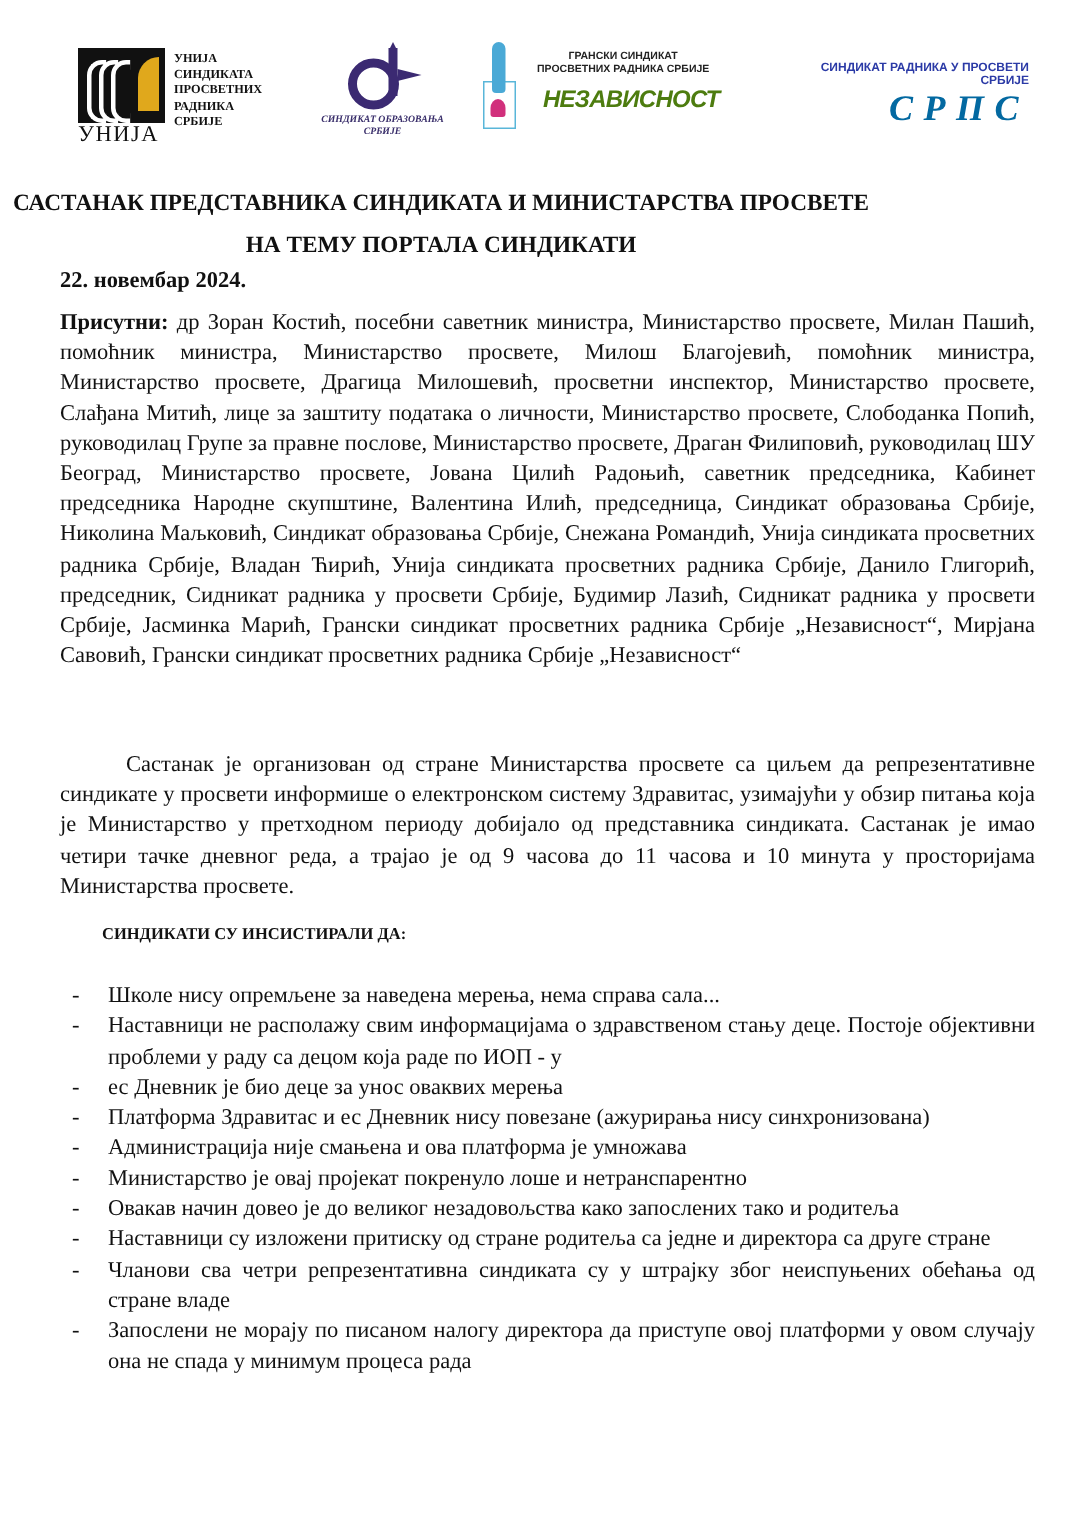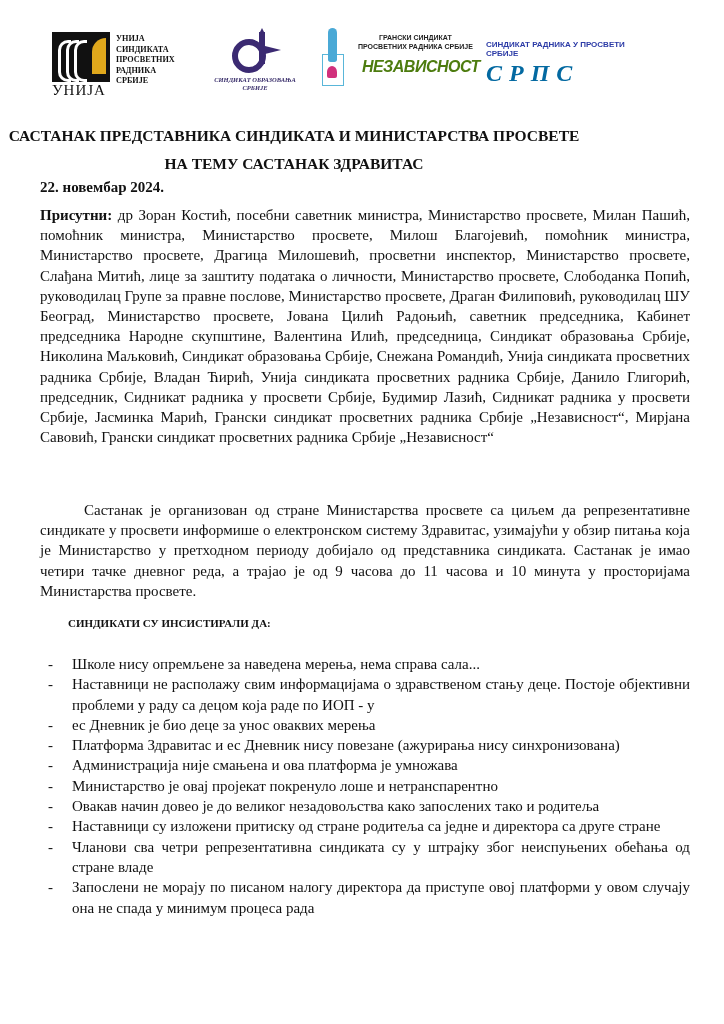--- a/index.html
+++ b/index.html
@@ -19,21 +19,21 @@
   .l2 svg { display: block; margin: 0 auto; }
   .l2 .cap { font-size: 6.5px; font-style: italic; font-weight: bold; color: #3a2f6b; line-height: 8px; }
   
   .l3 { left: 322px; top: 0; width: 170px; height: 70px; }
   .l3 .box { position: absolute; left: 0; top: 26px; width: 20px; height: 30px; border: 1.5px solid #59b6d9; }
   .l3 .drop { position: absolute; left: 6px; top: 0; width: 9px; height: 34px; background: #4aa9d6; border-radius: 5px 5px 3px 3px; }
   .l3 .nib { position: absolute; left: 5px; top: 38px; width: 10px; height: 12px; background: #d1307c; border-radius: 50% 50% 2px 2px; }
   .l3 .t { position: absolute; left: 36px; top: 6px; font-family: "Liberation Sans", sans-serif; font-size: 7px; font-weight: bold; line-height: 8.5px; text-align: center; color: #222; }
   .l3 .ind { position: absolute; left: 40px; top: 30px; font-family: "Liberation Sans", sans-serif; font-size: 16px; font-weight: bold; font-style: italic; color: #4d7c0f; letter-spacing: -0.5px; }
   
-  .l4 { left: 486px; top: 12px; width: 200px; height: 60px; text-align: left; }
+  .l4 { left: 486px; top: 12px; width: 200px; height: 60px; text-align: right; }
   .l4 .t { font-family: "Liberation Sans", sans-serif; font-weight: bold; font-size: 8px; line-height: 9px; color: #2b3aa6; }
   .l4 .srps { font-family: "Liberation Serif", serif; font-style: italic; font-weight: bold; font-size: 24px; color: #0369a1; letter-spacing: 7px; margin-top: 2px; }
 
   .title { position: absolute; left: 0; width: 588px; text-align: center; font-weight: bold; font-size: 15.5px; }
   .t1 { top: 127px; }
   .t2 { top: 155px; }
   .date { position: absolute; left: 40px; top: 179px; font-weight: bold; font-size: 15px; }
   .para { position: absolute; left: 40px; width: 650px; font-size: 15px; line-height: 20.2px; text-align: justify; }
   .present { top: 205px; }
   .intro { top: 500px; text-indent: 44px; }
@@ -86,21 +86,21 @@
   </div>
 
   <div class="logo l4">
     <div class="t">СИНДИКАТ РАДНИКА У ПРОСВЕТИ</div>
     <div class="t">СРБИЈЕ</div>
     <div class="srps">СРПС</div>
   </div>
 </div>
 
 <div class="title t1">САСТАНАК ПРЕДСТАВНИКА СИНДИКАТА И МИНИСТАРСТВА ПРОСВЕТЕ</div>
-<div class="title t2">НА ТЕМУ САСТАНАК ЗДРАВИТАС</div>
+<div class="title t2">НА ТЕМУ ПОРТАЛА СИНДИКАТИ</div>
 <div class="date">22. новембар 2024.</div>
 
 <div class="para present"><b>Присутни:</b><span> др Зоран Костић, посебни саветник министра, Министарство просвете, Милан Пашић, помоћник министра, Министарство просвете, Милош Благојевић, помоћник министра, Министарство просвете, Драгица Милошевић, просветни инспектор, Министарство просвете, Слађана Митић, лице за заштиту података о личности, Министарство просвете, Слободанка Попић, руководилац Групе за правне послове, Министарство просвете, Драган Филиповић, руководилац ШУ Београд, Министарство просвете, Јована Цилић Радоњић, саветник председника, Кабинет председника Народне скупштине, Валентина Илић, председница, Синдикат образовања Србије, Николина Маљковић, Синдикат образовања Србије, Снежана Романдић, Унија синдиката просветних радника Србије, Владан Ћирић, Унија синдиката просветних радника Србије, Данило Глигорић, председник, Сидникат радника у просвети Србије, Будимир Лазић, Сидникат радника у просвети Србије, Јасминка Марић, Грански синдикат просветних радника Србије „Независност“, Мирјана Савовић, Грански синдикат просветних радника Србије „Независност“</span></div>
 
 <div class="para intro">Састанак је организован од стране Министарства просвете са циљем да репрезентативне синдикате у просвети информише о електронском систему Здравитас, узимајући у обзир питања која је Министарство у претходном периоду добијало од представника синдиката. Састанак је имао четири тачке дневног реда, а трајао је од 9 часова до 11 часова и 10 минута у просторијама Министарства просвете.</div>
 
 <div class="sub">СИНДИКАТИ СУ ИНСИСТИРАЛИ ДА:</div>
 
 <ul class="list">
   <li><span class="dash">-</span><span>Школе нису опремљене за наведена мерења, нема справа сала...</span></li>

